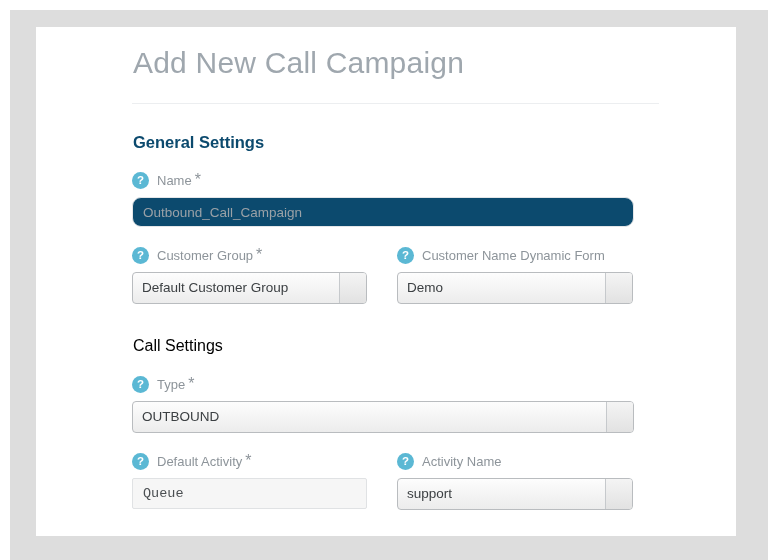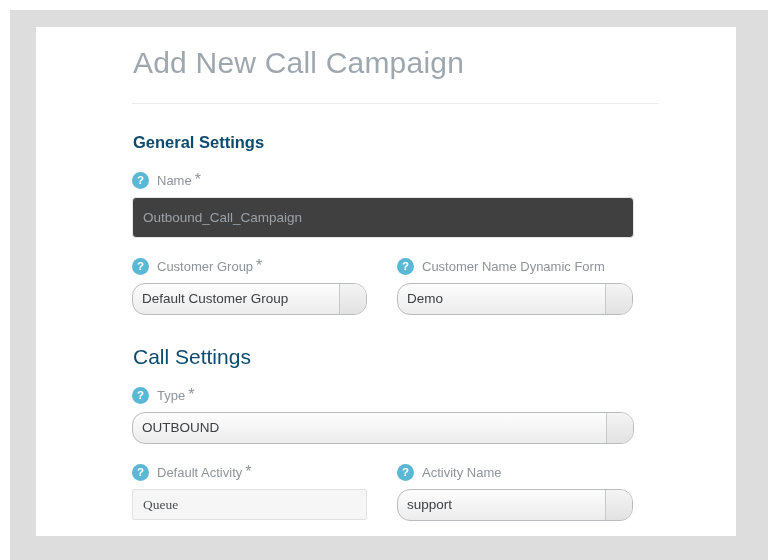--- a/index.html
+++ b/index.html
@@ -74,22 +74,22 @@
     margin: 0;
     padding: 0 0 0 1px;
     line-height: 20px;
     white-space: nowrap;
   }
   .section-heading.bold {
     font-weight: bold;
   }
   .section-heading.semi {
     font-weight: normal;
-    color: #0c4a6e;
-    font-size: 21px;
+    color: #000000;
+    font-size: 16px;
   }
   .gs-heading-wrap { margin-top: 28px; }
   .cs-heading-wrap { margin-top: 32px; }
 
   .field-row {
     display: flex;
     flex-direction: row;
     margin-top: 18px;
   }
   .field-col {
@@ -127,56 +127,56 @@
     white-space: nowrap;
     line-height: 17px;
   }
   .req-star {
     color: #8d949a;
     margin-left: 3px;
   }
 
   .text-input {
     box-sizing: border-box;
-    height: 41px;
+    height: 30px;
     width: 100%;
     border: 1px solid #e4e6e8;
-    background: #404040;
-    border-radius: 4px;
+    background: #0c4a6e;
+    border-radius: 9px;
     font-size: 13.5px;
     color: #9aa1a7;
     padding: 0 10px;
     font-family: "Liberation Sans", sans-serif;
     outline: none;
   }
   .text-input::placeholder { color: #9aa1a7; }
 
   .readonly-input {
     box-sizing: border-box;
     height: 31px;
     width: 100%;
     border: 1px solid #e0e2e4;
     background: #f6f6f6;
     border-radius: 2px;
     font-size: 13.5px;
     color: #4b4f52;
     padding: 0 10px;
     line-height: 29px;
-    font-family: Liberation Serif, serif;
+    font-family: Liberation Mono, monospace;
     white-space: nowrap;
     overflow: hidden;
   }
 
   .select-wrap {
     position: relative;
     box-sizing: border-box;
     height: 32px;
     width: 100%;
     border: 1px solid #b9bcbf;
-    border-radius: 13px;
+    border-radius: 4px;
     background: linear-gradient(to bottom, #fdfdfd 0%, #ececec 100%);
     overflow: hidden;
   }
   .select-value {
     position: absolute;
     left: 0;
     top: 0;
     right: 27px;
     height: 30px;
     line-height: 30px;

